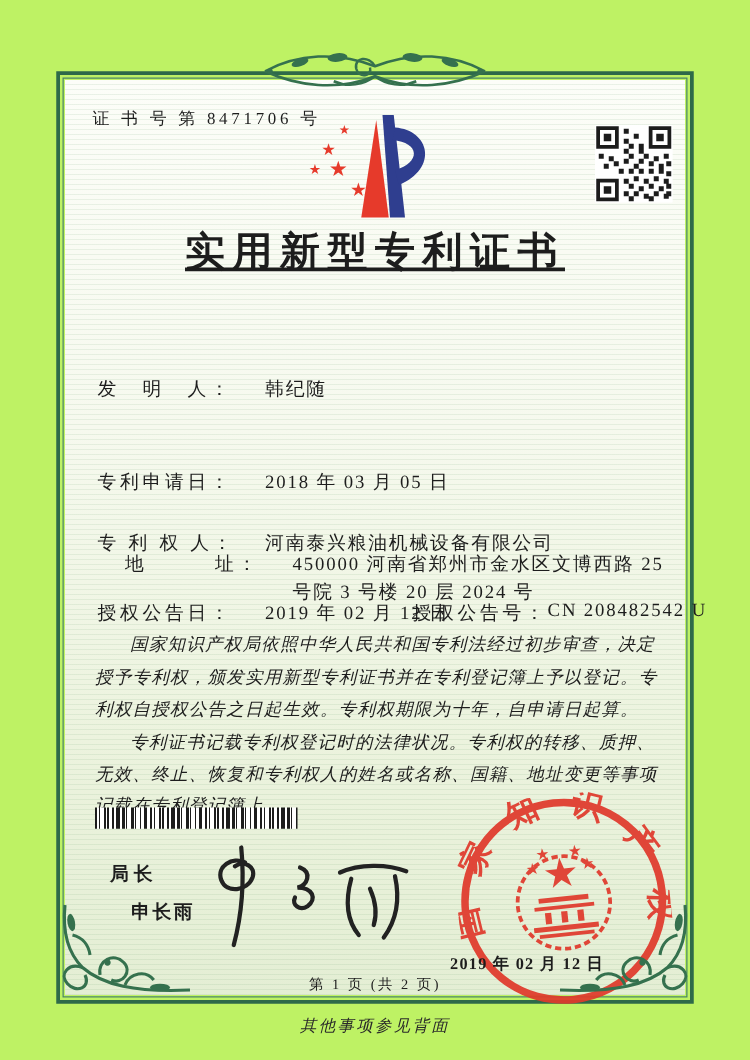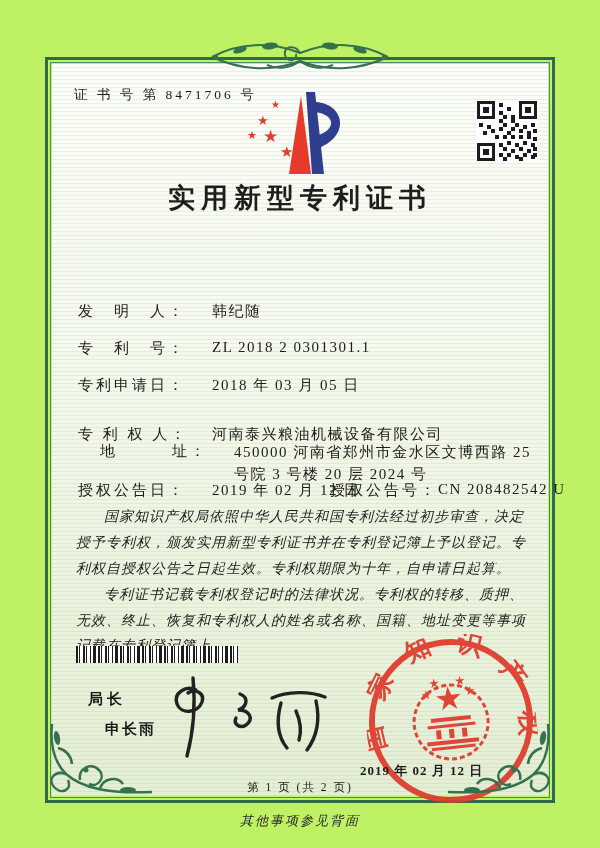--- a/index.html
+++ b/index.html
@@ -11,21 +11,21 @@
   .frame::before{content:"";position:absolute;inset:2px;border:1px solid #4d8867;pointer-events:none;z-index:1;}
   .frame-bg{position:absolute;inset:4px;z-index:0;
     background:
       repeating-linear-gradient(0deg, rgba(110,165,115,.13) 0 1px, rgba(255,255,255,0) 1px 4px),
       linear-gradient(180deg,#fcfdf8 0%,#f6f9ee 38%,#ecf3de 72%,#e4eed4 100%);}
 
   .abs{position:absolute;}
 
   
   .cert-no{left:26px;top:26px;font-size:13.5px;letter-spacing:3px;z-index:3;}
-  .title{left:0;right:0;top:120px;text-align:center;font-size:27px;font-weight:700;letter-spacing:6px;z-index:3;}
+  .title{left:0;right:0;top:120px;text-align:center;font-size:32px;font-weight:700;letter-spacing:6px;z-index:3;text-decoration:underline;}
 
   
   .logo{left:198px;top:30px;width:106px;height:90px;z-index:3;}
   .logo svg{position:absolute;inset:0;}
   .logo .star{position:absolute;color:#e63a2b;font-family:"DejaVu Sans",sans-serif;line-height:1;}
 
   
   .qr{left:428px;top:40px;width:62px;height:62px;background:#fff;z-index:3;}
 
   
@@ -106,23 +106,20 @@
                    M43 47h4v4h-4z M51 49h4v4h-4z M57 47h4v4h-4z M23 53h4v4h-4z M31 53h4v4h-4z M39 55h4v4h-4z M47 53h4v4h-4z
                    M55 55h4v4h-4z M27 57h4v4h-4z M43 57h4v4h-4z M57 53h4v4h-4z"></path>
         </g>
       </svg>
     </div>
 
     <div class="abs title">实用新型专利证书</div>
 
     <div class="frow" style="top:242px;">
       <span class="flabel">发　明　人：</span><span class="fvalue">韩纪随</span>
-    </div>
-    <div class="frow" style="top:279px;">
-      <span class="flabel">专　利　号：</span><span class="fvalue">ZL 2018 2 0301301.1</span>
     </div>
     <div class="frow" style="top:316px;">
       <span class="flabel">专利申请日：</span><span class="fvalue">2018 年 03 月 05 日</span>
     </div>
     <div class="frow" style="top:351px;margin-top:14px;">
       <span class="flabel">专 利 权 人：</span><span class="fvalue">河南泰兴粮油机械设备有限公司</span>
     </div>
     <div class="frow frow-addr" style="top:382px;margin-left:22px;">
       <span class="flabel">地　　　址：</span><span class="fvalue">450000 河南省郑州市金水区文博西路 25 号院 3 号楼 20 层 2024 号</span>
     </div>

